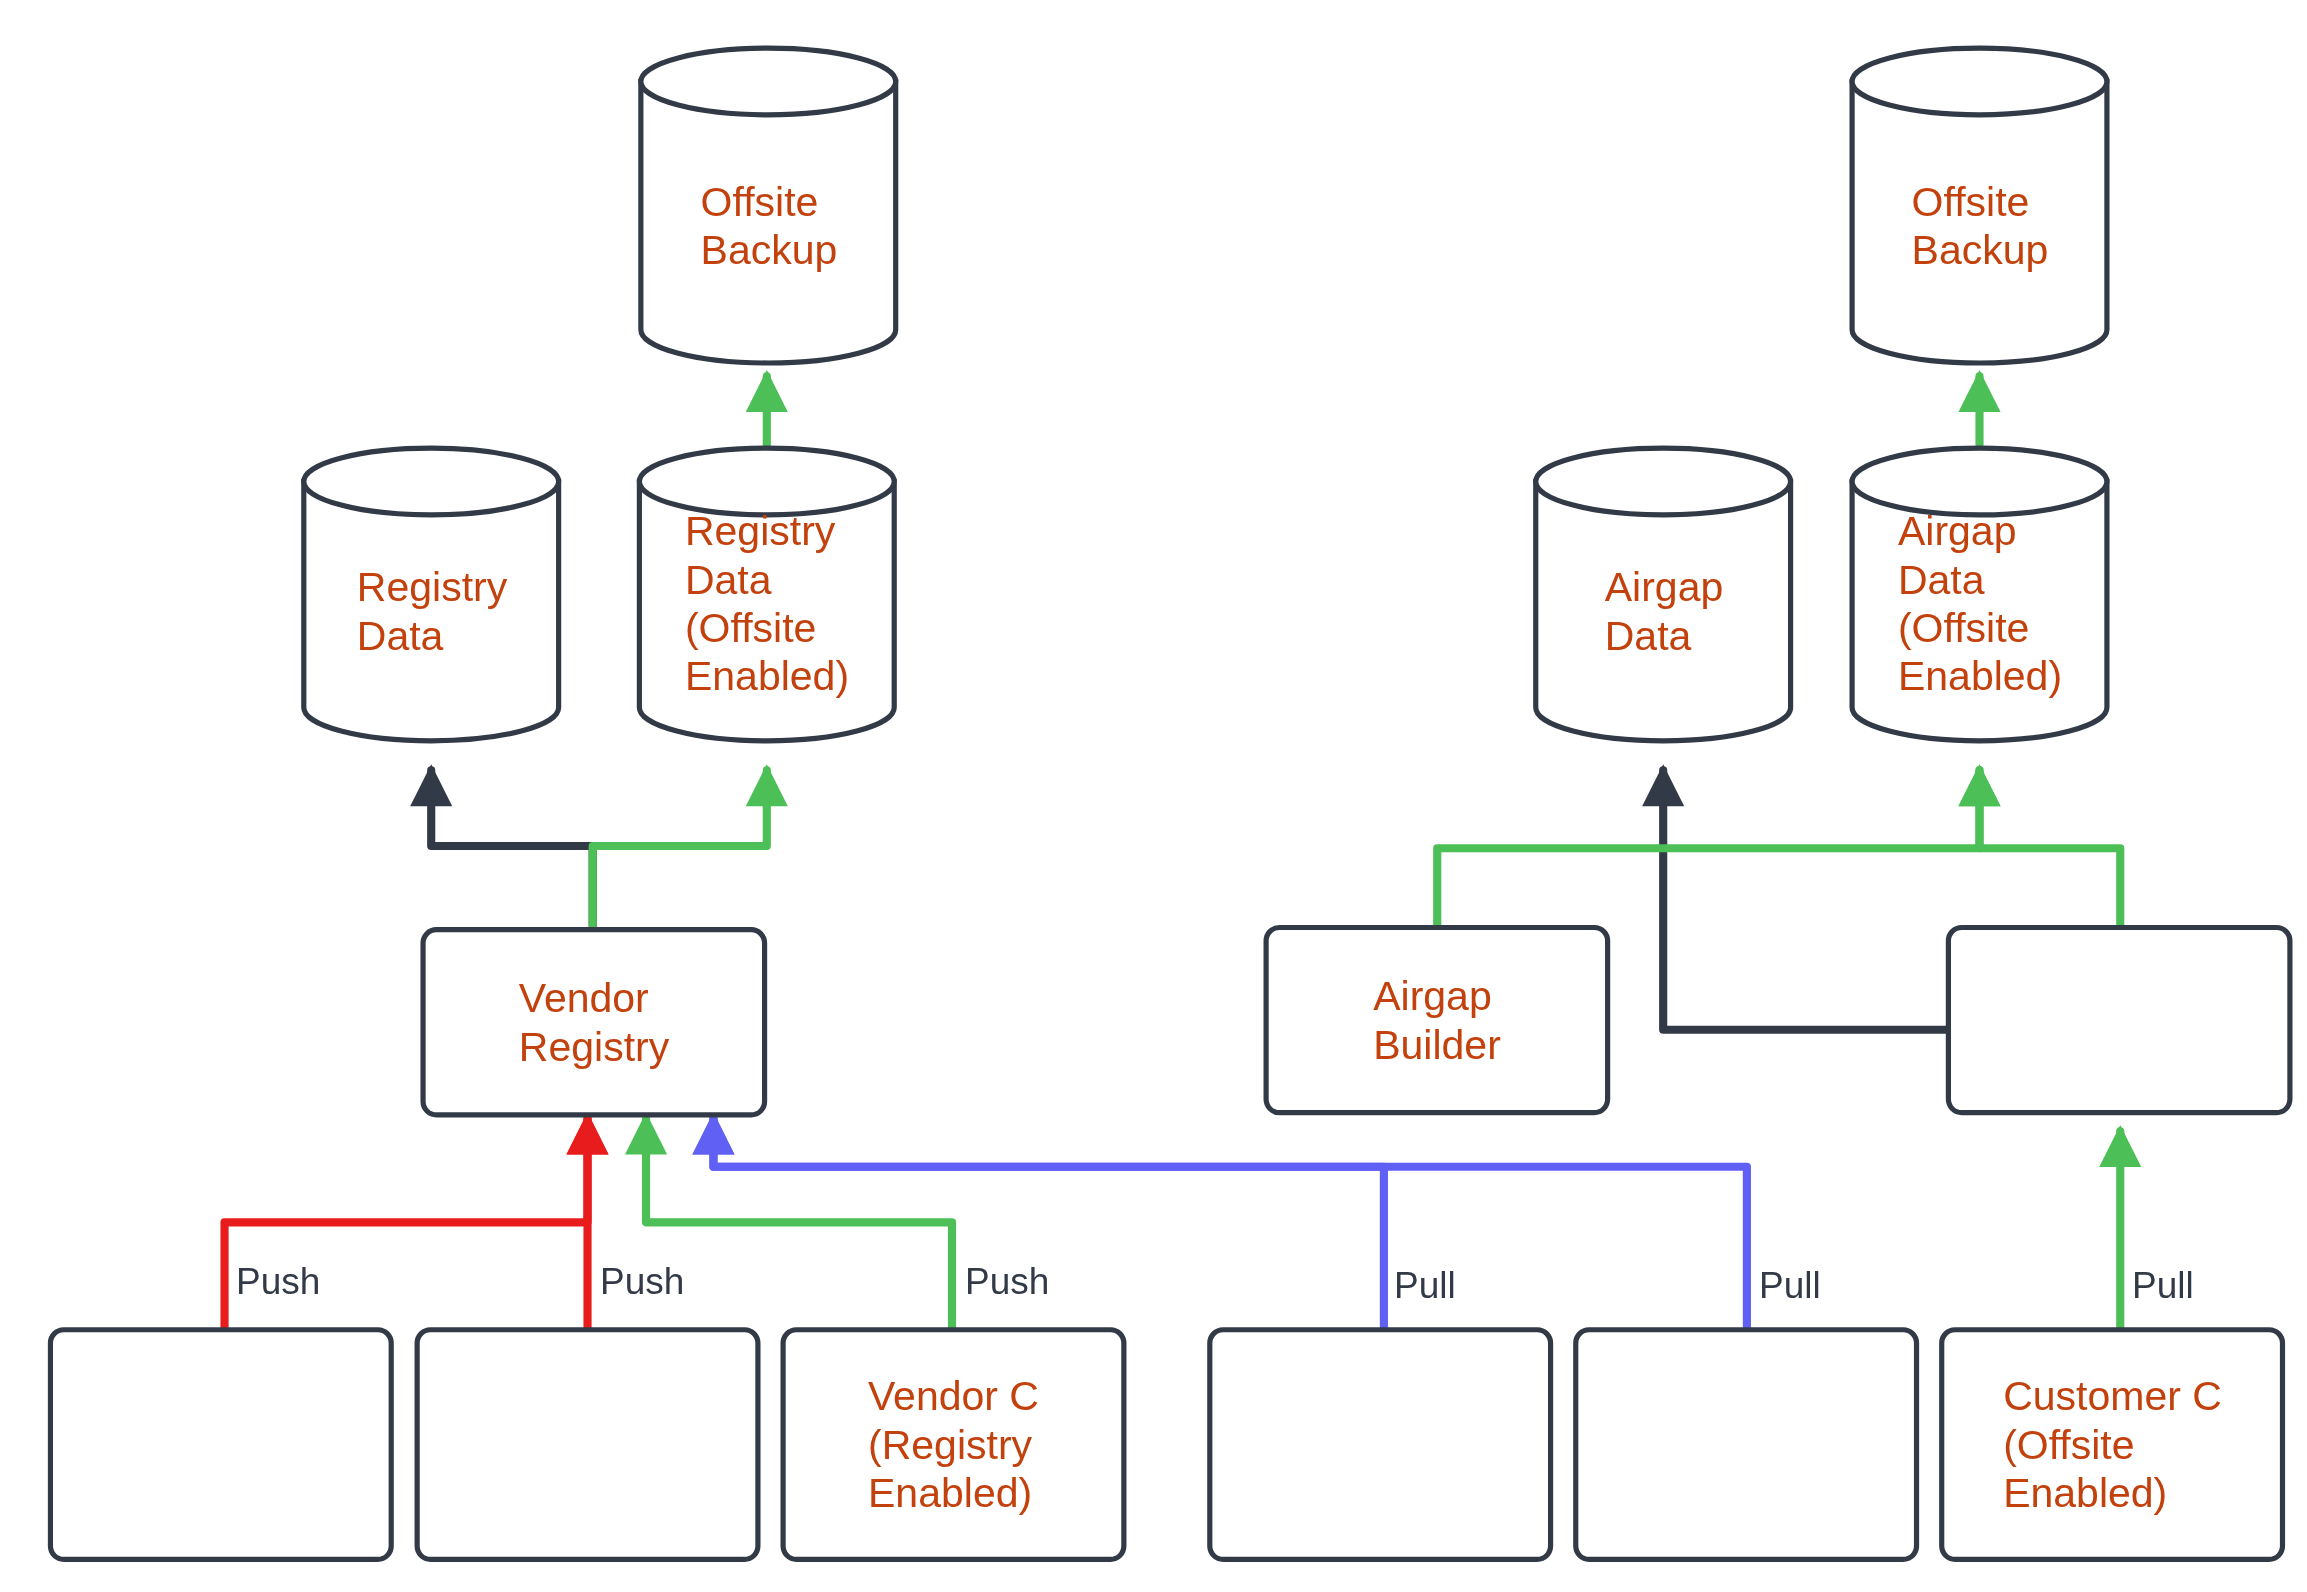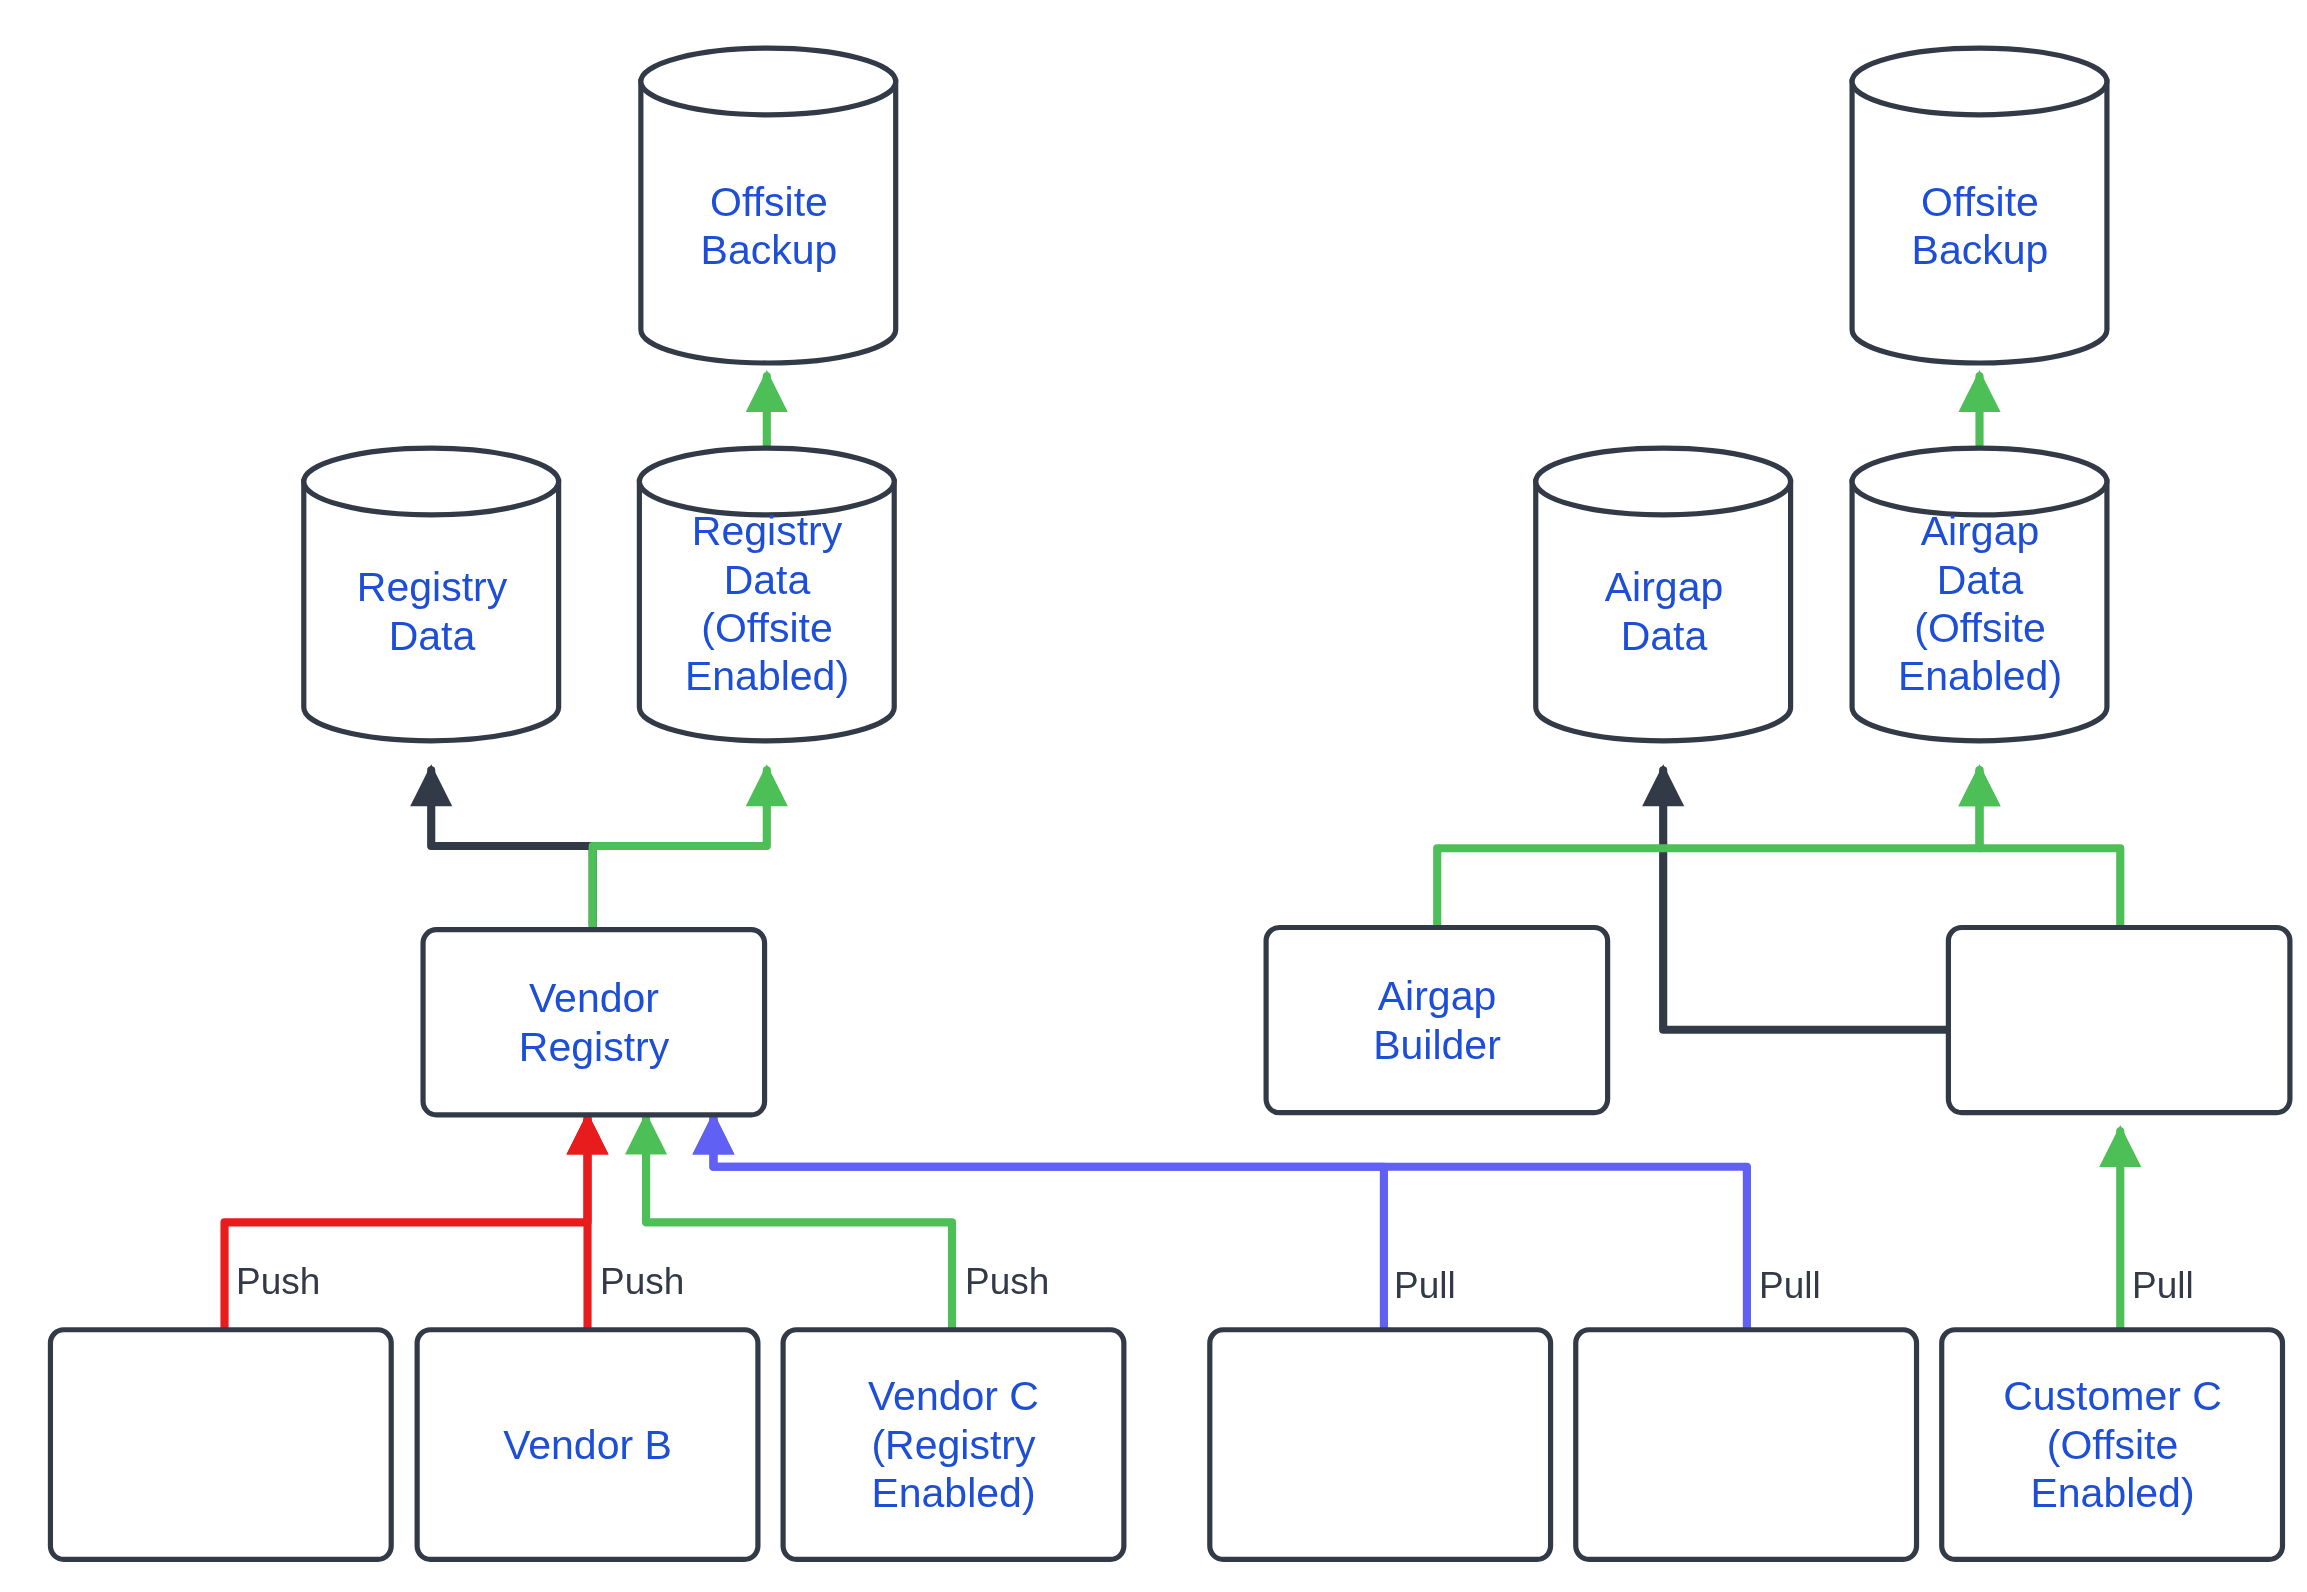--- a/index.html
+++ b/index.html
@@ -23,22 +23,21 @@
     left: 0;
     top: 0;
     width: 2307px;
     height: 1592px;
   }
   .node-label {
     position: absolute;
     display: flex;
     align-items: center;
     justify-content: center;
-    text-align: center;
-    color: #1d4ed8;
+    color: #c2410c;
     font-family: "Liberation Sans", sans-serif;
     font-size: 41px;
     line-height: 1.18;
     white-space: pre-line;
     pointer-events: none;
   }
   .edge-label {
     position: absolute;
     color: #333a47;
     font-family: "Liberation Sans", sans-serif;
@@ -172,21 +171,20 @@
 Enabled)</div>
 
   <div class="node-label" style="left:423px; top:930px; width:342px; height:185px;">Vendor
 Registry</div>
 
   <div class="node-label" style="left:1266px; top:928px; width:342px; height:185px;">Airgap
 Builder</div>
 
 
 
-  <div class="node-label" style="left:417px; top:1330px; width:341px; height:230px;">Vendor B</div>
 
   <div class="node-label" style="left:783px; top:1330px; width:341px; height:230px;">Vendor C
 (Registry
 Enabled)</div>
 
 
 
   <div class="node-label" style="left:1942px; top:1330px; width:341px; height:230px;">Customer C
 (Offsite
 Enabled)</div>

